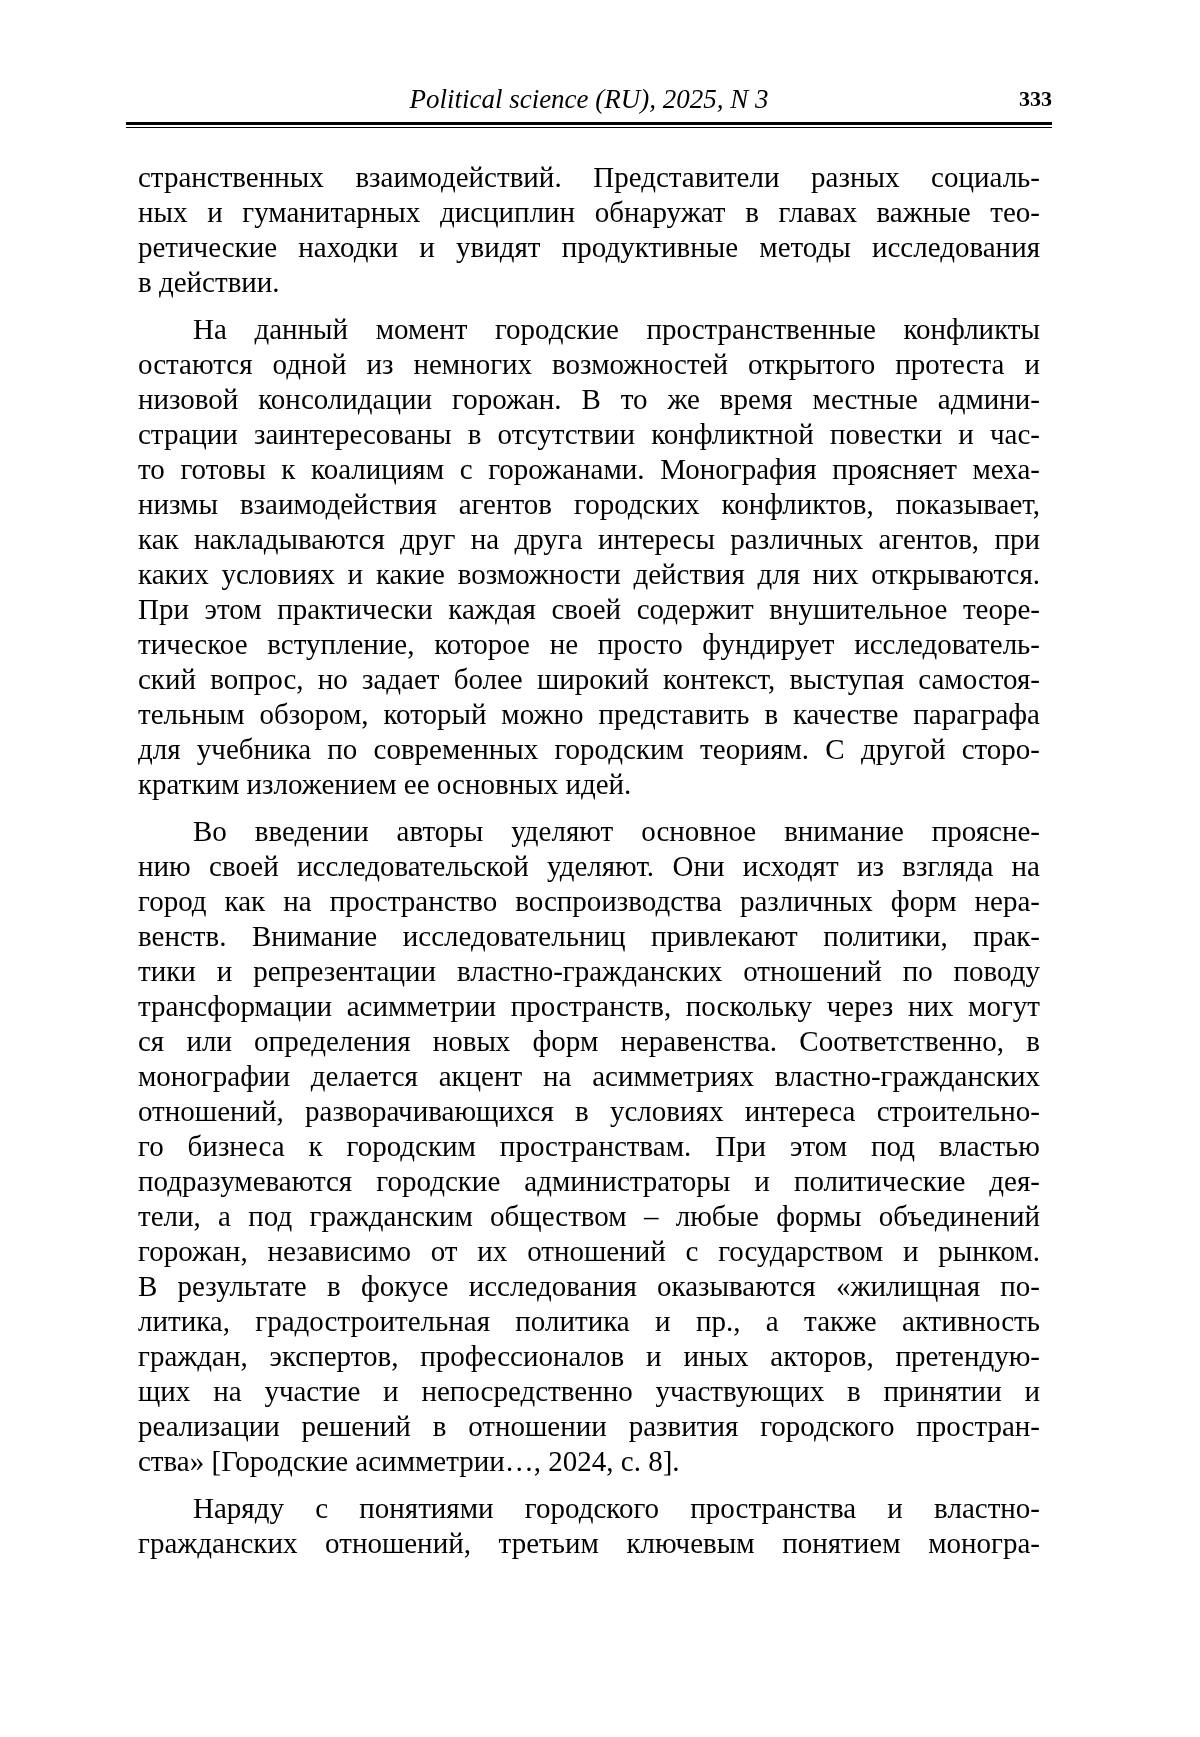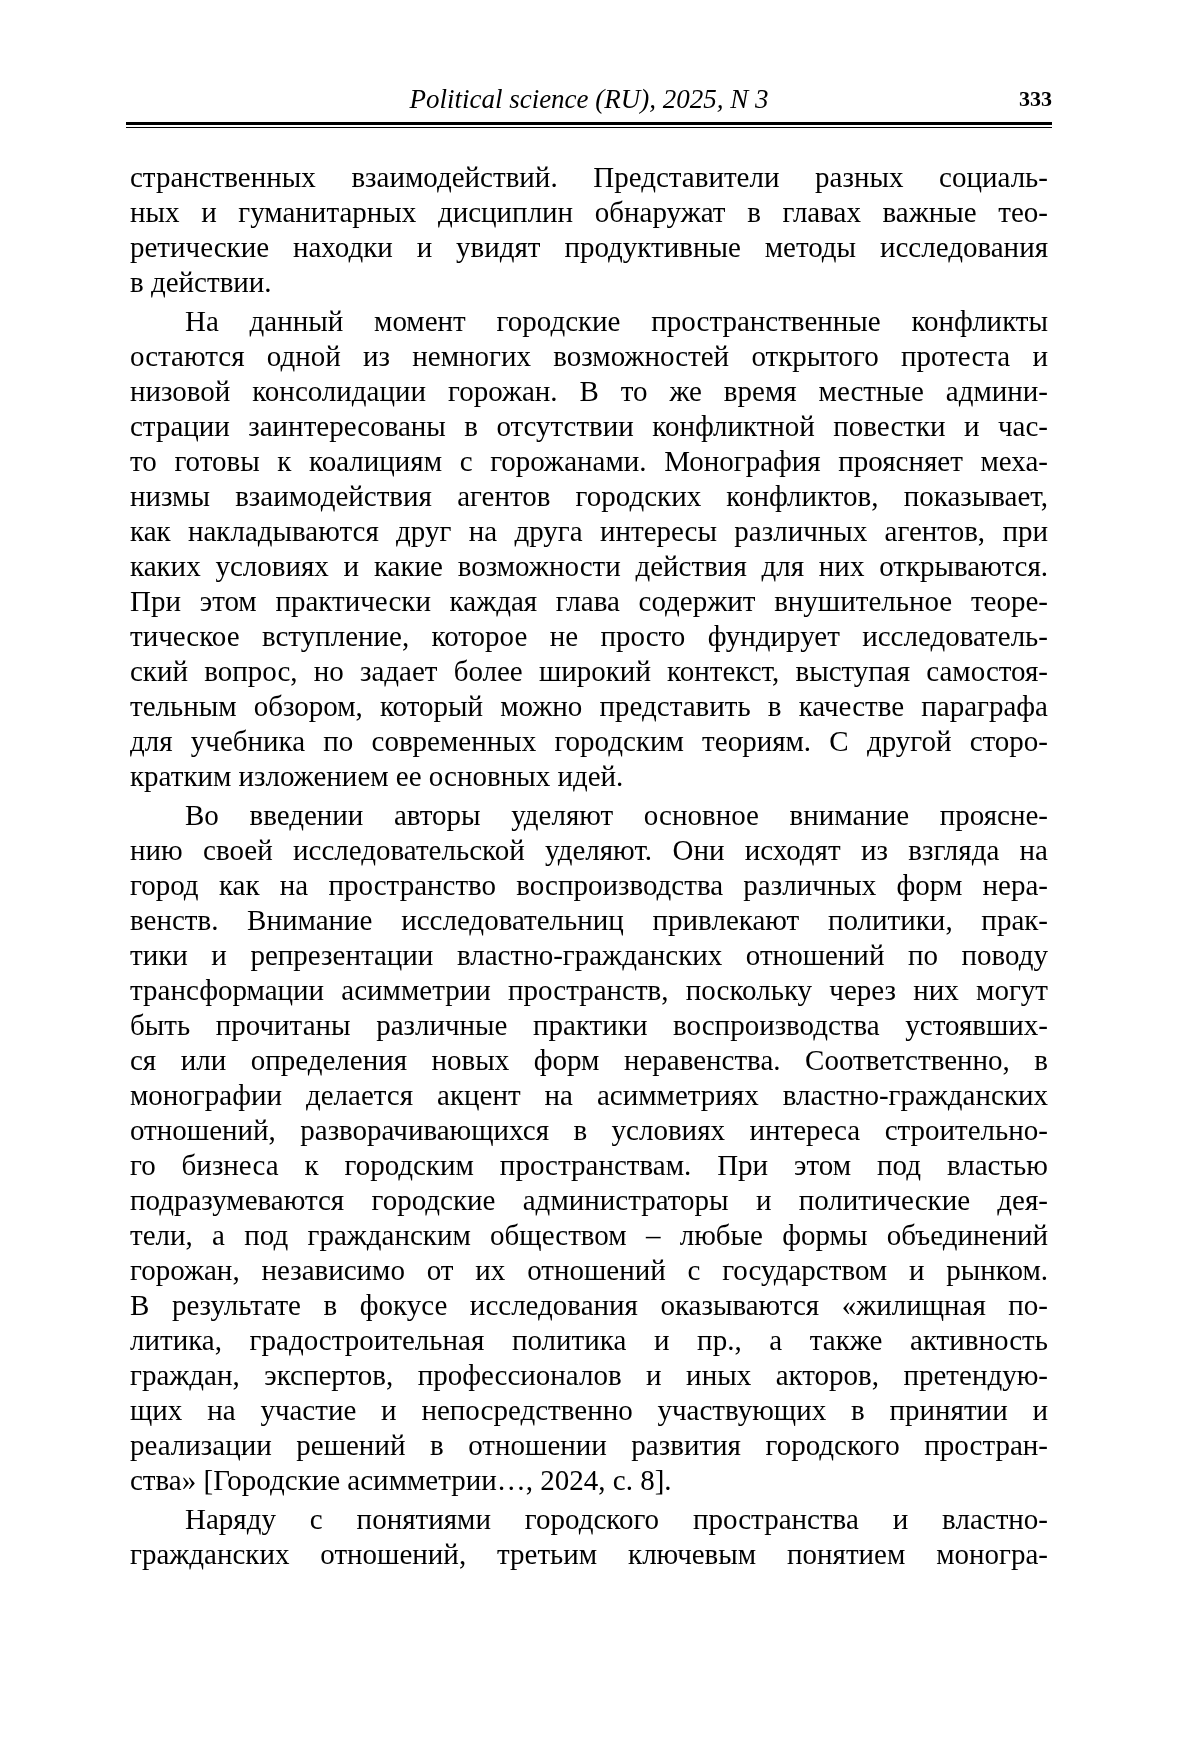--- a/index.html
+++ b/index.html
@@ -40,21 +40,21 @@
   }
   .header-rule { margin-top: 6px; }
   .rule-thick { height: 3px; background: #000; }
   .rule-thin  { height: 1px; background: #000; margin-top: 2px; }
 
   .article-body {
     margin-top: 32px;
     font-size: 29px;
     line-height: 35px;
   }
-  .para { margin: 4px; }
+  .para { margin: 12px; }
   .line {
     text-align: justify;
     text-align-last: justify;
     white-space: normal;
   }
   .line.final { text-align-last: left; }
   .line.indent { text-indent: 55px; }
   .bold-lead { font-weight: normal; }
 </style>
 </head>
@@ -80,35 +80,34 @@
       </div>
       <div class="para">
         <div class="line indent">На данный момент городские пространственные конфликты</div>
         <div class="line">остаются одной из немногих возможностей открытого протеста и</div>
         <div class="line">низовой консолидации горожан. В то же время местные админи-</div>
         <div class="line">страции заинтересованы в отсутствии конфликтной повестки и час-</div>
         <div class="line">то готовы к коалициям с горожанами. Монография проясняет меха-</div>
         <div class="line">низмы взаимодействия агентов городских конфликтов, показывает,</div>
         <div class="line">как накладываются друг на друга интересы различных агентов, при</div>
         <div class="line">каких условиях и какие возможности действия для них открываются.</div>
-        <div class="line">При этом практически каждая глава содержит внушительное теоре-</div>
+        <div class="line">При этом практически каждая своей содержит внушительное теоре-</div>
         <div class="line">тическое вступление, которое не просто фундирует исследователь-</div>
         <div class="line">ский вопрос, но задает более широкий контекст, выступая самостоя-</div>
         <div class="line">тельным обзором, который можно представить в качестве параграфа</div>
         <div class="line">для учебника по современных городским теориям. С другой сторо-</div>
         <div class="line final">кратким изложением ее основных идей.</div>
       </div>
       <div class="para">
         <div class="line indent"><span class="bold-lead">Во введении</span> авторы уделяют основное внимание проясне-</div>
         <div class="line">нию своей исследовательской уделяют. Они исходят из взгляда на</div>
         <div class="line">город как на пространство воспроизводства различных форм нера-</div>
         <div class="line">венств. Внимание исследовательниц привлекают политики, прак-</div>
         <div class="line">тики и репрезентации властно-гражданских отношений по поводу</div>
         <div class="line">трансформации асимметрии пространств, поскольку через них могут</div>
-        <div class="line">быть прочитаны различные практики воспроизводства устоявших-</div>
         <div class="line">ся или определения новых форм неравенства. Соответственно, в</div>
         <div class="line">монографии делается акцент на асимметриях властно-гражданских</div>
         <div class="line">отношений, разворачивающихся в условиях интереса строительно-</div>
         <div class="line">го бизнеса к городским пространствам. При этом под властью</div>
         <div class="line">подразумеваются городские администраторы и политические дея-</div>
         <div class="line">тели, а под гражданским обществом – любые формы объединений</div>
         <div class="line">горожан, независимо от их отношений с государством и рынком.</div>
         <div class="line">В результате в фокусе исследования оказываются «жилищная по-</div>
         <div class="line">литика, градостроительная политика и пр., а также активность</div>
         <div class="line">граждан, экспертов, профессионалов и иных акторов, претендую-</div>

